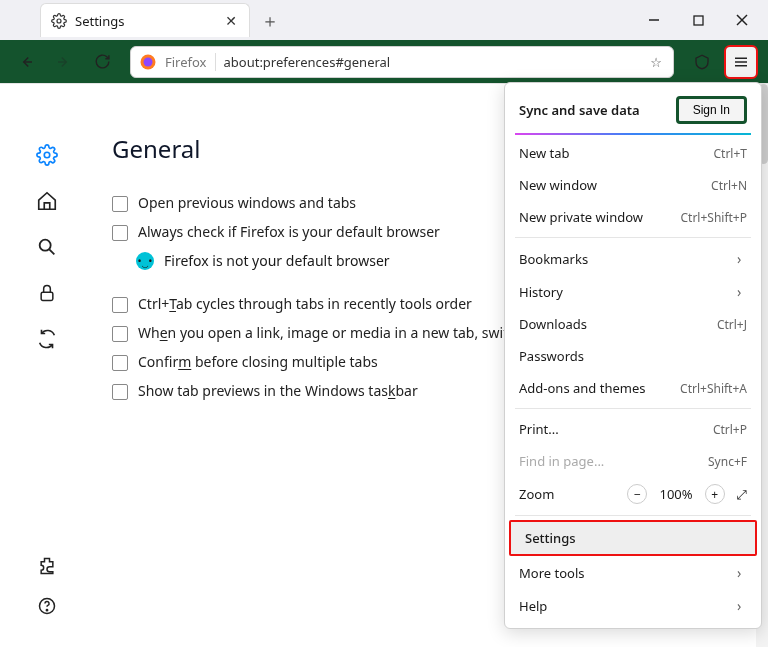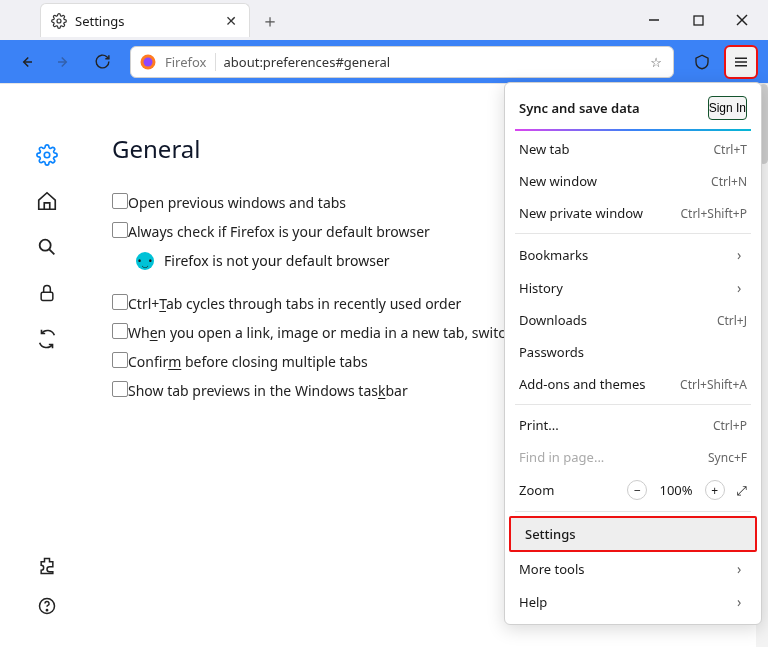--- a/index.html
+++ b/index.html
@@ -41,21 +41,21 @@
   .win-controls { margin-left:auto; display:flex; }
   .win-btn { width:44px; height:40px; display:flex; align-items:center; justify-content:center; }
   
   .toolbar {
     display:flex;
     align-items:center;
     height: 44px;
     padding: 0 10px;
     gap: 6px;
     border-bottom: 1px solid #e5e5e5;
-    background: #3b82f6;
+    background: #14532d;
   }
   .tool-icon { width:32px; height:32px; display:flex; align-items:center; justify-content:center; border-radius:4px; }
   .tool-icon.disabled svg { opacity:0.35; }
   .urlbar { flex:1; display:flex; align-items:center; height:32px; background:#fff; border:1px solid #d0d0d0; border-radius:6px; margin:0 6px; padding:0 8px; gap:8px;}
   .urlbar .ff-logo { width:18px; height:18px; display:flex; }
   .urlbar .fx-label { color:#777; font-size:13px; border-right:1px solid #ddd; padding-right:8px;}
   .urlbar .addr { color:#333; font-size:13px;}
   .urlbar .star { margin-left:auto; width:18px; height:18px; display:flex; align-items:center; justify-content:center; color:#555;}
   .rightbox { display:flex; gap:6px; align-items:center;}
   .hamburger {
@@ -69,21 +69,21 @@
     padding-top: 60px;
     display:flex; flex-direction:column; align-items:center; gap:24px;
   }
   .side-ico { width:22px; height:22px; display:flex; align-items:center; justify-content:center; }
   .side-ico.active svg { stroke:#0a84ff; }
   .sidebar-bottom { margin-top:auto; padding-bottom:30px; display:flex; flex-direction:column; gap:18px; align-items:center;}
   
   .main { flex:1; padding: 48px 8px 0 18px; }
   h1 { font-size: 24px; font-weight:400; color:#0f172a; margin-bottom: 28px;}
   h2 { font-size: 15px; font-weight:600; color:#222; margin: 16px 0 12px;}
-  .check-row { display:flex; align-items:flex-start; margin: 10px 0; font-size:14px; color:#222;}
+  .check-row { display:flex; align-items:flex-end; gap:10px; margin: 10px 0; font-size:14px; color:#222;}
   .chk { width:16px; height:16px; border:1.5px solid #888; border-radius:2px; background:#fff; flex-shrink:0;}
   .chk.checked { background:#0a84ff; border-color:#0a84ff; position:relative;}
   .chk.checked::after { content:""; position:absolute; left:4px; top:1px; width:4px; height:8px; border:2px solid #fff; border-top:none; border-left:none; transform:rotate(45deg);}
   .default-row { display:flex; align-items:center; gap:10px; margin: 10px 0 24px 24px; font-size:14px;}
   .sad { width:18px; height:18px; border-radius:50%; background:#00c2d7; display:flex; align-items:center; justify-content:center; font-size:11px;}
   .u { text-decoration: underline; text-decoration-style: solid; text-underline-offset:2px;}
   
   .menu {
     position:absolute;
     right: 6px;
@@ -96,21 +96,21 @@
     padding: 6px 0;
     font-size:13px;
     z-index:100;
   }
   .menu-row { display:flex; align-items:center; padding: 7px 14px; justify-content:space-between; cursor:default;}
   .menu-row.highlight { border:2px solid #e11; margin:0 4px; background:#eee; border-radius:2px; font-weight:500;}
   .menu-row .sc { color:#666; font-size:12px;}
   .menu-row.disabled { color:#aaa;}
   .menu-hr { height:1px; background:#e5e5e5; margin:4px 10px;}
   .menu-top { font-weight:600;}
-  .menu-top button { border:1px solid #14532d; background:#f4f4f4; padding:4px 0; border-radius:4px; font-size:12px;}
+  .menu-top button { border:3px solid #14532d; background:#f4f4f4; padding:4px 14px; border-radius:4px; font-size:12px;}
   .zoom-row { display:flex; align-items:center; padding:7px 14px; gap:12px;}
   .zoom-row .zlabel { margin-right:auto;}
   .zoom-btn { width:20px;height:20px; border:1px solid #ccc; border-radius:50%; display:flex;align-items:center;justify-content:center; font-size:12px; background:#fff;}
   .scrollbar { position:absolute; right:0; top:84px; width:9px; height:80px; background:#ccc; border-radius:5px; }
   .scrolltrack { position:absolute; right:0; top:84px; bottom:0; width:12px; background:#f3f3f3; }
   svg { display:block; }
   .chev { width:10px; font-size:14px; color:#666;}
   .gradient { height:2px; background: linear-gradient(90deg, #d946ef, #3b82f6, #06b6d4); margin:2px 10px 2px;}
 </style>
 </head>
@@ -253,21 +253,21 @@
     <div class="check-row">
         <span class="chk"></span>
         <span>Always check if Firefox is your default browser</span>
       </div>
     <div class="default-row">
       <span class="sad">•‿•</span>
       <span>Firefox is not your default browser</span>
     </div>
     <div class="check-row">
         <span class="chk"></span>
-        <span><span>Ctrl+</span><span class="u">T</span><span>ab cycles through tabs in recently used order</span></span>
+        <span><span>Ctrl+</span><span class="u">T</span><span>ab cycles through tabs in recently tools order</span></span>
       </div>
     <div class="check-row">
         <span class="chk"></span>
         <span><span>Wh</span><span class="u">e</span><span>n you open a link, image or media in a new tab, switch t</span></span>
       </div>
     <div class="check-row">
         <span class="chk"></span>
         <span><span>Confir</span><span class="u">m</span><span> before closing multiple tabs</span></span>
       </div>
     <div class="check-row">

